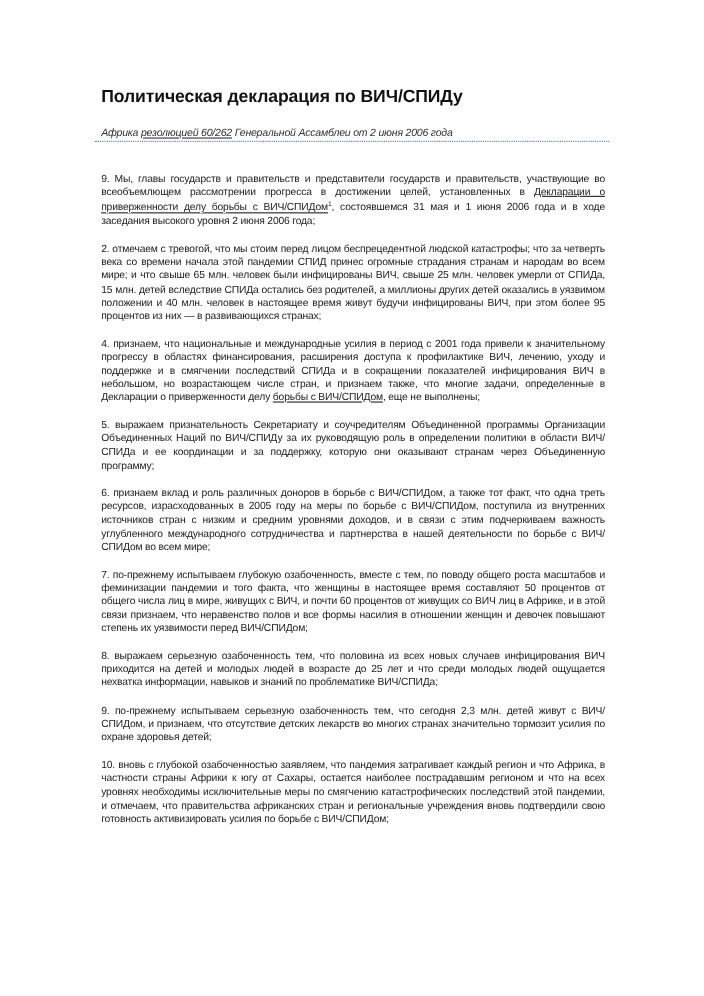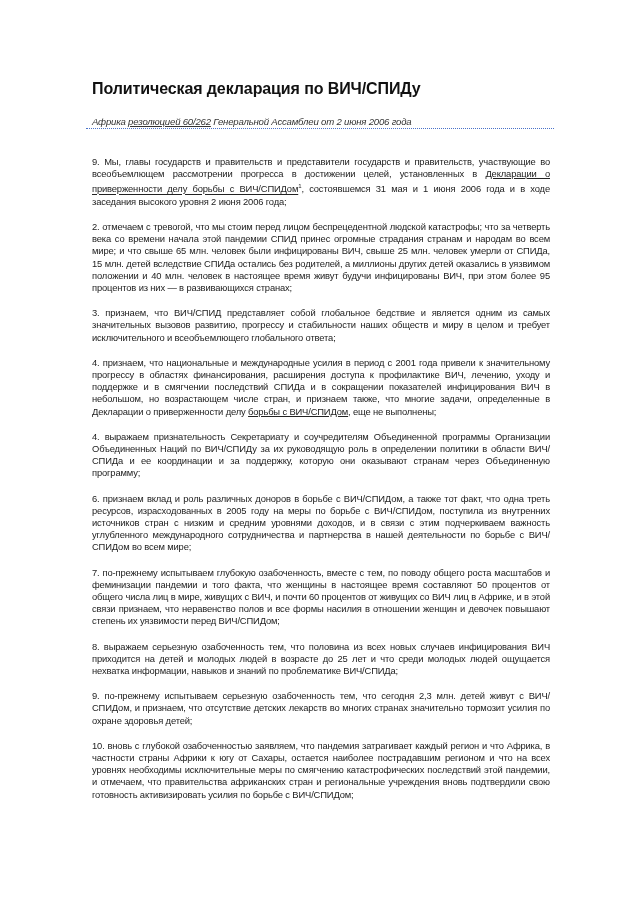--- a/index.html
+++ b/index.html
@@ -20,21 +20,20 @@
 <div class="page">
   <h1 class="title">Политическая декларация по ВИЧ/СПИДу</h1>
   <p class="subtitle"><span>Африка </span><a href="#">резолюцией 60/262</a><span> Генеральной Ассамблеи от 2 июня 2006 года</span></p>
 </div>
 
 <div class="divider"></div>
 
 <div class="body">
   <p class="para"><span>9. Мы, главы государств и правительств и представители государств и правительств, участвующие во всеобъемлющем рассмотрении прогресса в достижении целей, установленных в </span><a href="#">Декларации о приверженности делу борьбы с ВИЧ/СПИДом</a><sup>1</sup><span>, состоявшемся 31 мая и 1 июня 2006 года и в ходе заседания высокого уровня 2 июня 2006 года;</span></p>
   <p class="para"><span>2. отмечаем с тревогой, что мы стоим перед лицом беспрецедентной людской катастрофы; что за четверть века со времени начала этой пандемии СПИД принес огромные страдания странам и народам во всем мире; и что свыше 65 млн. человек были инфицированы ВИЧ, свыше 25 млн. человек умерли от СПИДа, 15 млн. детей вследствие СПИДа остались без родителей, а миллионы других детей оказались в уязвимом положении и 40 млн. человек в настоящее время живут будучи инфицированы ВИЧ, при этом более 95 процентов из них — в развивающихся странах;</span></p>
-  <p class="para"><span>3. признаем, что ВИЧ/СПИД представляет собой глобальное бедствие и является одним из самых значительных вызовов развитию, прогрессу и стабильности наших обществ и миру в целом и требует исключительного и всеобъемлющего глобального ответа;</span></p>
   <p class="para"><span>4. признаем, что национальные и международные усилия в период с 2001 года привели к значительному прогрессу в областях финансирования, расширения доступа к профилактике ВИЧ, лечению, уходу и поддержке и в смягчении последствий СПИДа и в сокращении показателей инфицирования ВИЧ в небольшом, но возрастающем числе стран, и признаем также, что многие задачи, определенные в Декларации о приверженности делу </span><a href="#">борьбы с ВИЧ/СПИДом</a><span>, еще не выполнены;</span></p>
-  <p class="para"><span>4. выражаем признательность Секретариату и соучредителям Объединенной программы Организации Объединенных Наций по ВИЧ/СПИДу за их руководящую роль в определении политики в области ВИЧ/СПИДа и ее координации и за поддержку, которую они оказывают странам через Объединенную программу;</span></p>
+  <p class="para"><span>5. выражаем признательность Секретариату и соучредителям Объединенной программы Организации Объединенных Наций по ВИЧ/СПИДу за их руководящую роль в определении политики в области ВИЧ/СПИДа и ее координации и за поддержку, которую они оказывают странам через Объединенную программу;</span></p>
   <p class="para"><span>6. признаем вклад и роль различных доноров в борьбе с ВИЧ/СПИДом, а также тот факт, что одна треть ресурсов, израсходованных в 2005 году на меры по борьбе с ВИЧ/СПИДом, поступила из внутренних источников стран с низким и средним уровнями доходов, и в связи с этим подчеркиваем важность углубленного международного сотрудничества и партнерства в нашей деятельности по борьбе с ВИЧ/СПИДом во всем мире;</span></p>
   <p class="para"><span>7. по-прежнему испытываем глубокую озабоченность, вместе с тем, по поводу общего роста масштабов и феминизации пандемии и того факта, что женщины в настоящее время составляют 50 процентов от общего числа лиц в мире, живущих с ВИЧ, и почти 60 процентов от живущих со ВИЧ лиц в Африке, и в этой связи признаем, что неравенство полов и все формы насилия в отношении женщин и девочек повышают степень их уязвимости перед ВИЧ/СПИДом;</span></p>
   <p class="para"><span>8. выражаем серьезную озабоченность тем, что половина из всех новых случаев инфицирования ВИЧ приходится на детей и молодых людей в возрасте до 25 лет и что среди молодых людей ощущается нехватка информации, навыков и знаний по проблематике ВИЧ/СПИДа;</span></p>
   <p class="para"><span>9. по-прежнему испытываем серьезную озабоченность тем, что сегодня 2,3 млн. детей живут с ВИЧ/СПИДом, и признаем, что отсутствие детских лекарств во многих странах значительно тормозит усилия по охране здоровья детей;</span></p>
   <p class="para"><span>10. вновь с глубокой озабоченностью заявляем, что пандемия затрагивает каждый регион и что Африка, в частности страны Африки к югу от Сахары, остается наиболее пострадавшим регионом и что на всех уровнях необходимы исключительные меры по смягчению катастрофических последствий этой пандемии, и отмечаем, что правительства африканских стран и региональные учреждения вновь подтвердили свою готовность активизировать усилия по борьбе с ВИЧ/СПИДом;</span></p>
 </div>
 
 </body></html>

